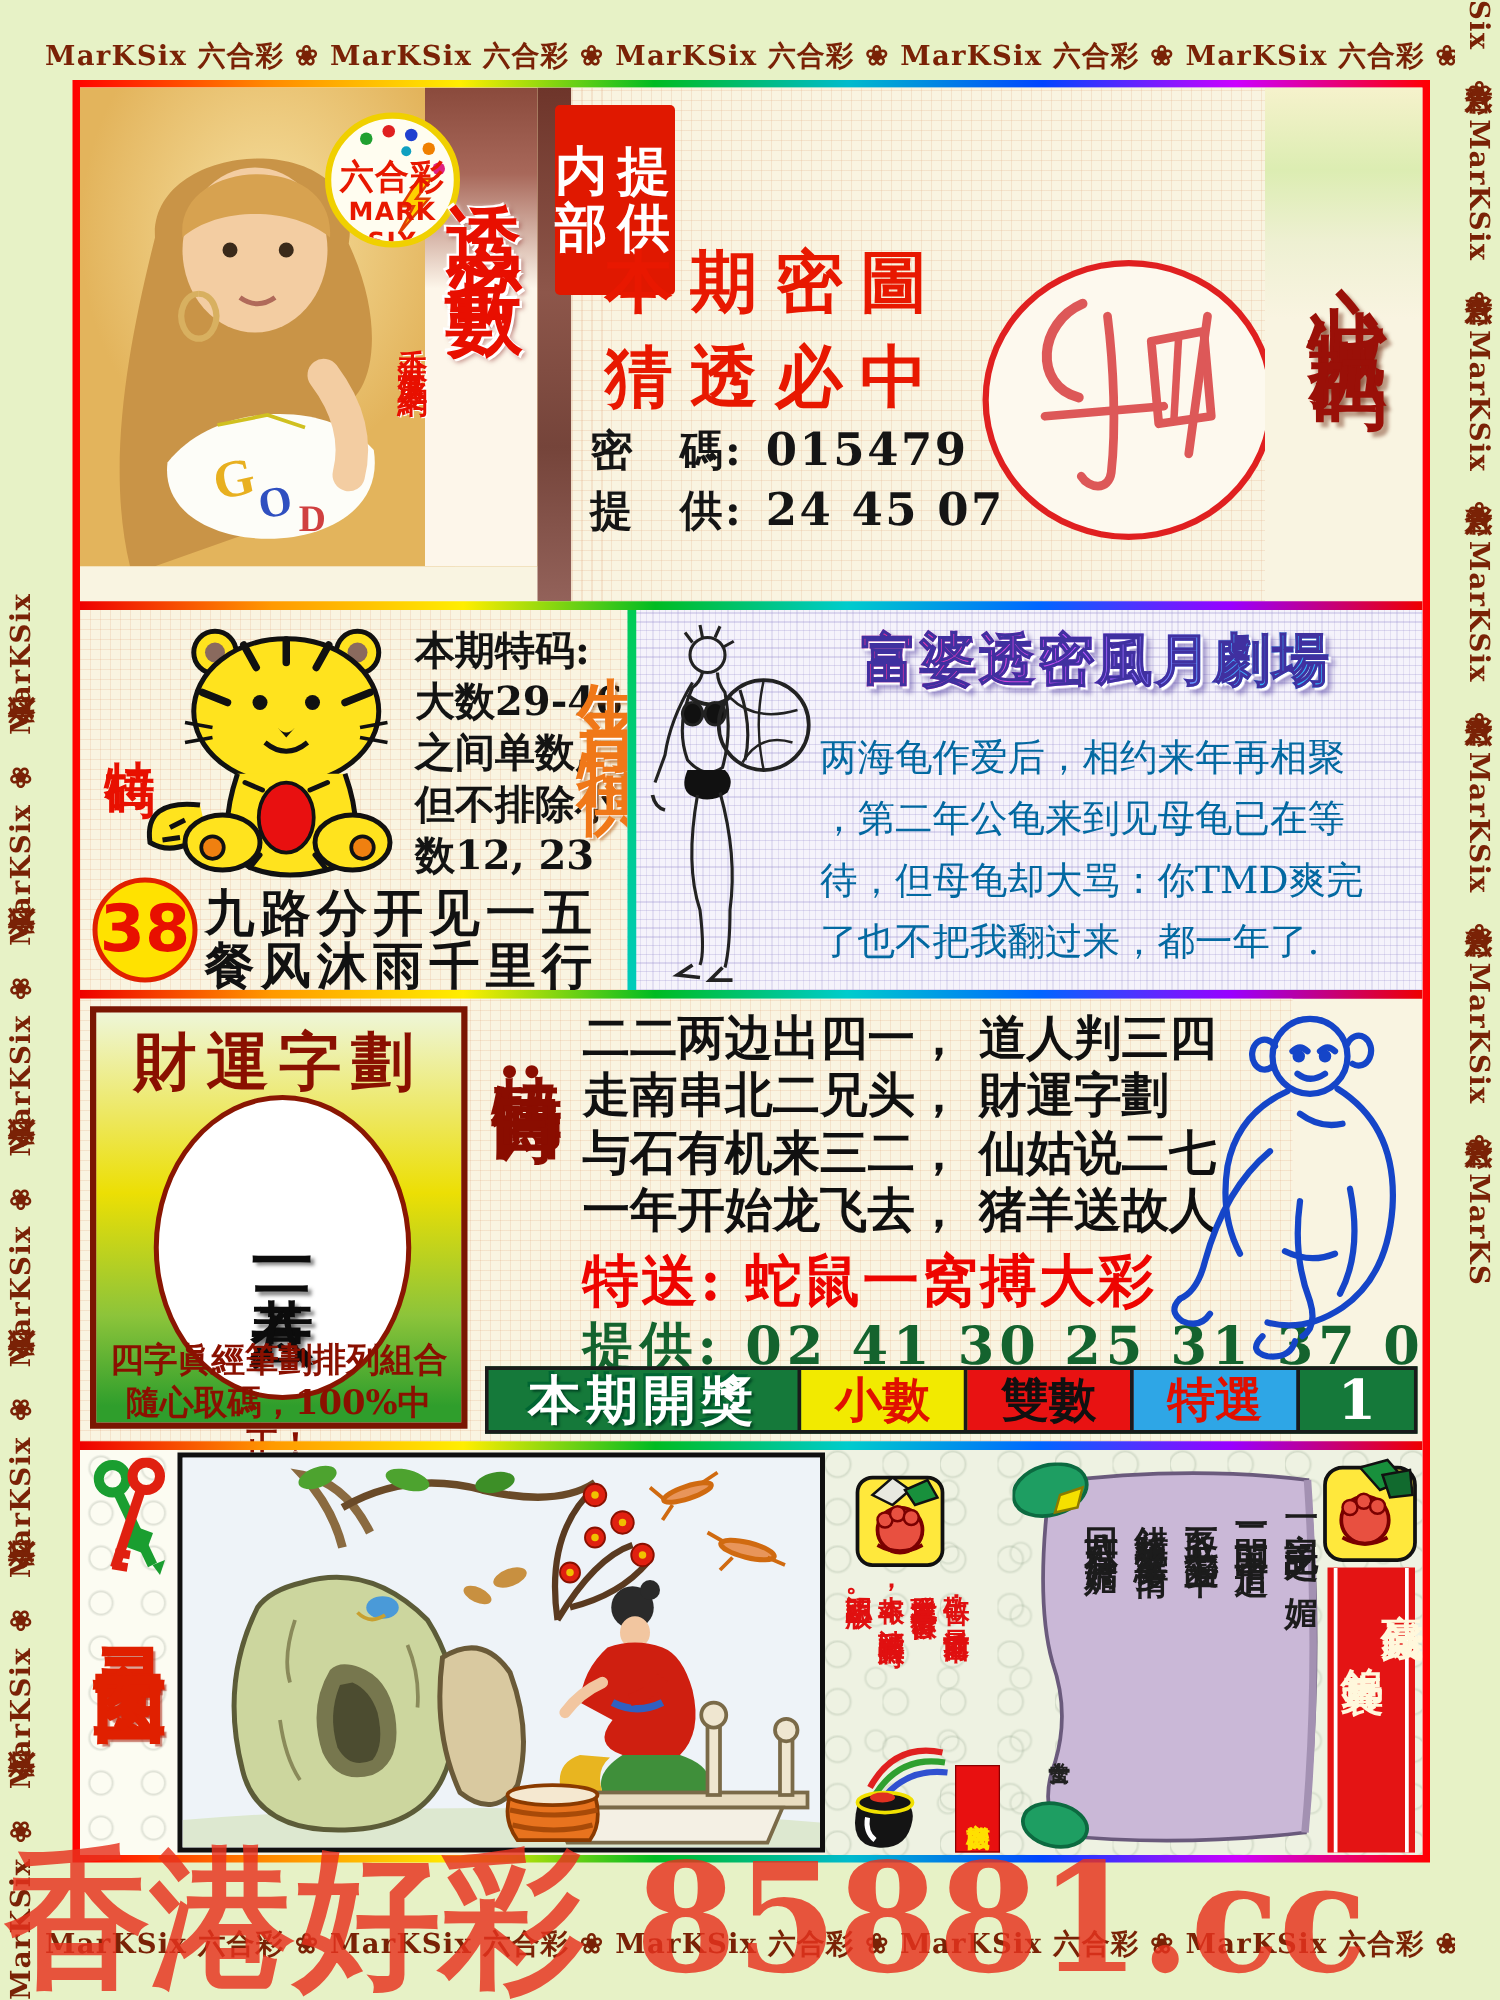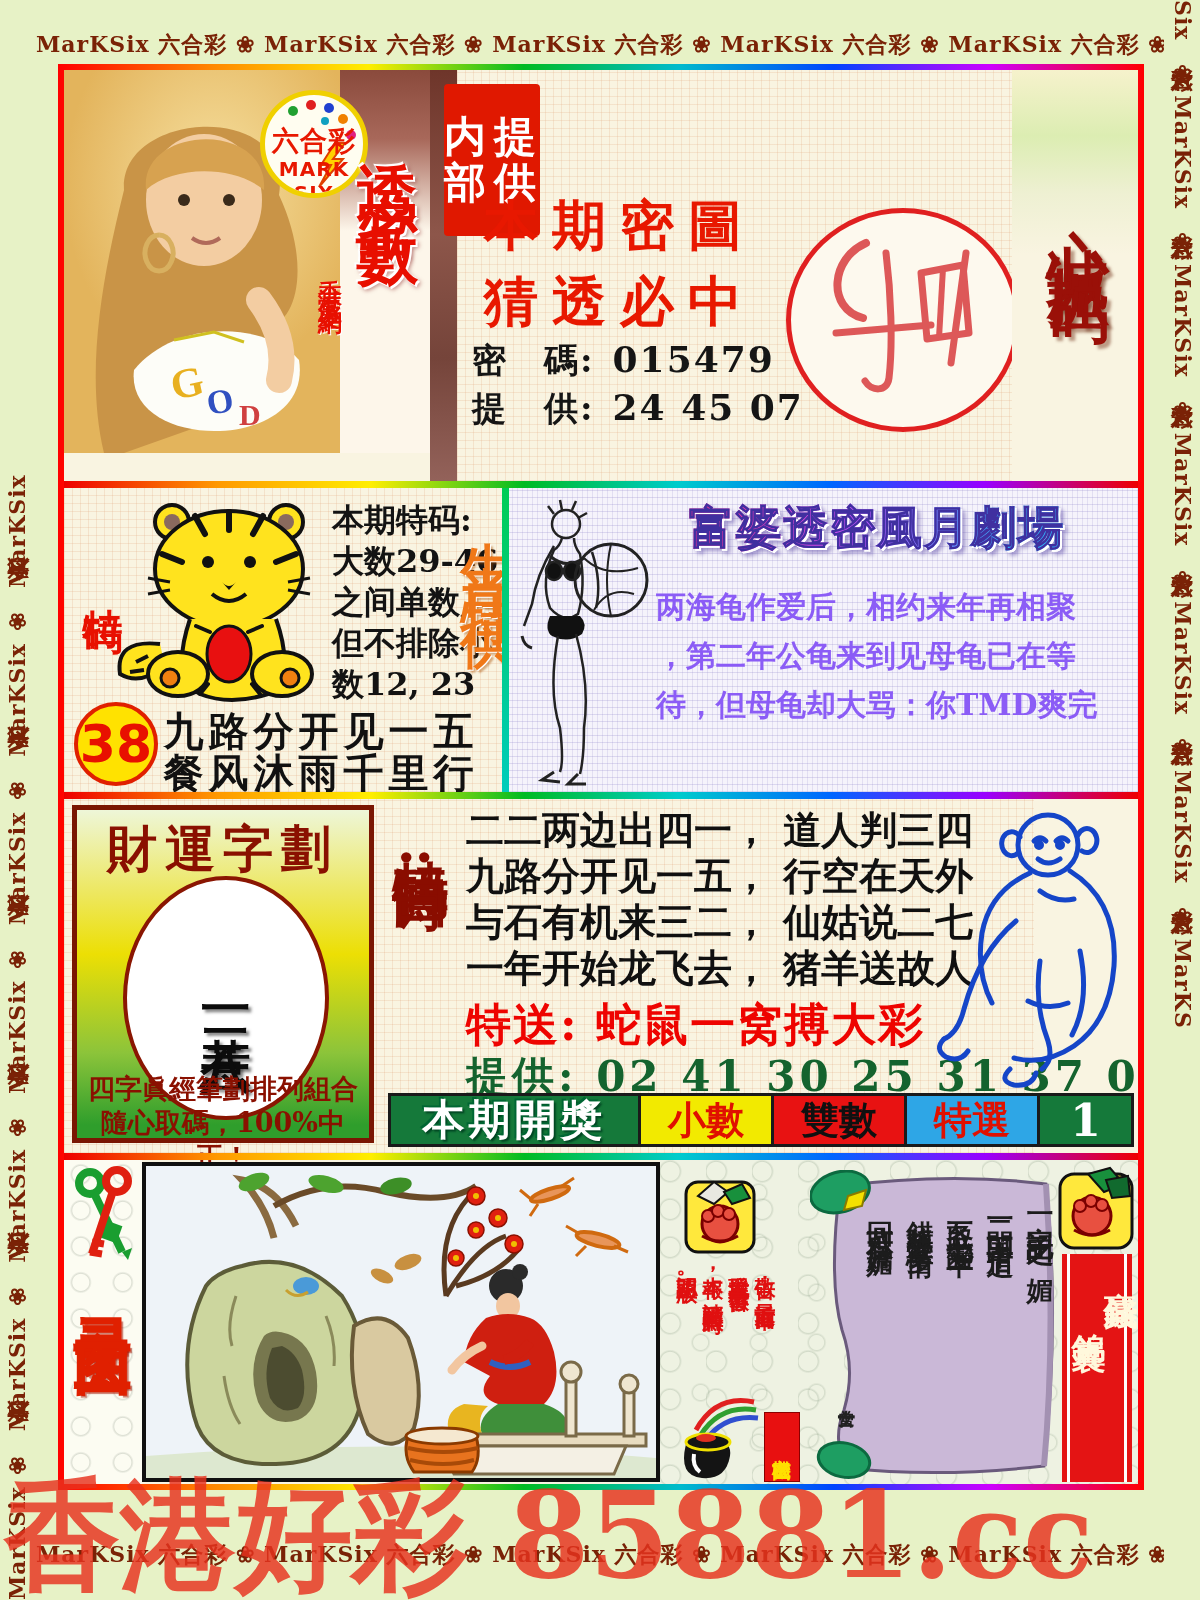--- a/index.html
+++ b/index.html
@@ -75,21 +75,21 @@
     background-image:
       repeating-linear-gradient(0deg,rgba(150,140,205,.28) 0 1px,transparent 1px 7px),
       repeating-linear-gradient(90deg,rgba(150,140,205,.20) 0 1px,transparent 1px 5px);}
   #theater-edge{left:438px;top:418px;width:7px;height:304px;background:linear-gradient(180deg,#0c5,#0cb);}
   #theater-woman{left:450px;top:428px;width:150px;height:288px;}
   #theater-title{left:625px;top:428px;font-size:45px;font-weight:bold;letter-spacing:2px;white-space:nowrap;
     background:linear-gradient(90deg,#ff2f8e,#c050ff 45%,#30b8ff 85%);
     -webkit-background-clip:text;background-clip:text;color:transparent;
     -webkit-text-stroke:1px #4030a0;
     filter:drop-shadow(2px 2px 0 #fff) drop-shadow(3px 3px 2px rgba(80,60,160,.5));}
-  #theater-lines{left:592px;top:512px;width:475px;font-size:30px;font-weight:bold;color:#8b5cf6;
+  #theater-lines{left:592px;top:512px;width:475px;font-size:30px;font-weight:normal;color:#0369a1;
     line-height:49px;white-space:nowrap;}
   #div2{top:722px;}
   
   #row3{left:0;top:729px;width:970px;height:354px;}
   #fortune-box{left:8px;top:6px;width:302px;height:338px;box-sizing:border-box;border:5px solid #7a1602;
     background:linear-gradient(180deg,#eef6d8 0%,#ede75c 26%,#ecdf04 44%,#8cc43a 74%,#2f9e2c 96%);}
   #fortune-title{width:100%;top:6px;text-align:center;font-size:50px;font-weight:bold;color:#8a1000;letter-spacing:8px;}
   #fortune-ellipse{left:46px;top:66px;width:198px;height:236px;background:#fff;border:4px solid #8a1602;border-radius:50%;
     display:flex;align-items:center;justify-content:center;}
   #fortune-chars{font-size:50px;font-weight:bold;color:#0c0c0c;letter-spacing:8px;line-height:1;
@@ -291,40 +291,41 @@
       <path d="M44,138 q-10,56 2,92 q4,34 0,44 M62,136 q14,50 8,94 q0,30 -4,46"></path>
       <path d="M40,274 l-12,8 18,2 M64,276 l-10,10 18,0" stroke-width="3"></path>
       <path d="M8,138 q2,10 10,12" stroke-width="3"></path>
     </g>
   </svg>
   <div class="abs serif" id="theater-title">富婆透密風月劇場</div>
   <div class="abs serif" id="theater-lines">
     <div>两海龟作爱后，相约来年再相聚</div>
     <div>，第二年公龟来到见母龟已在等</div>
     <div>待，但母龟却大骂：你TMD爽完</div>
+    <div>了也不把我翻过来，都一年了.</div>
   </div>
 
   <div class="abs divider rainbow" id="div2"></div>
 
   <div class="abs grid-bg" id="row3">
     <div class="abs" id="fortune-box">
       <div class="abs serif" id="fortune-title">財運字劃</div>
       <div class="abs" id="fortune-ellipse">
         <div class="v serif" id="fortune-chars">一三惹八</div>
       </div>
       <div class="abs serif" id="fortune-notes">
         <div>四字眞經筆劃排列組合</div>
         <div>隨心取碼，100%中正！</div>
       </div>
     </div>
 
     <div class="abs v serif" id="poem-title">特码诗曰:</div>
     <div class="abs serif" id="poem-lines">
       <div>二二两边出四一， 道人判三四</div>
-      <div>九路分开见一五， 行空在天外</div>
+      <div>走南串北二兄头， 財運字劃</div>
       <div>与石有机来三二， 仙姑说二七</div>
       <div>一年开始龙飞去， 猪羊送故人</div>
     </div>
     <div class="abs serif" id="poem-special">特送: 蛇鼠一窝搏大彩</div>
     <div class="abs serif" id="poem-provide">提供: 02 41 30 25 31 37 09</div>
 
     <svg class="abs" id="monkey" viewBox="0 0 214 290">
       <g stroke="#1545c8" stroke-width="5" fill="none" stroke-linecap="round">
         <circle cx="128" cy="44" r="30"></circle>
         <path d="M100,36 a10,12 0 1,0 -2,16 M158,34 a10,12 0 1,1 4,16"></path>

